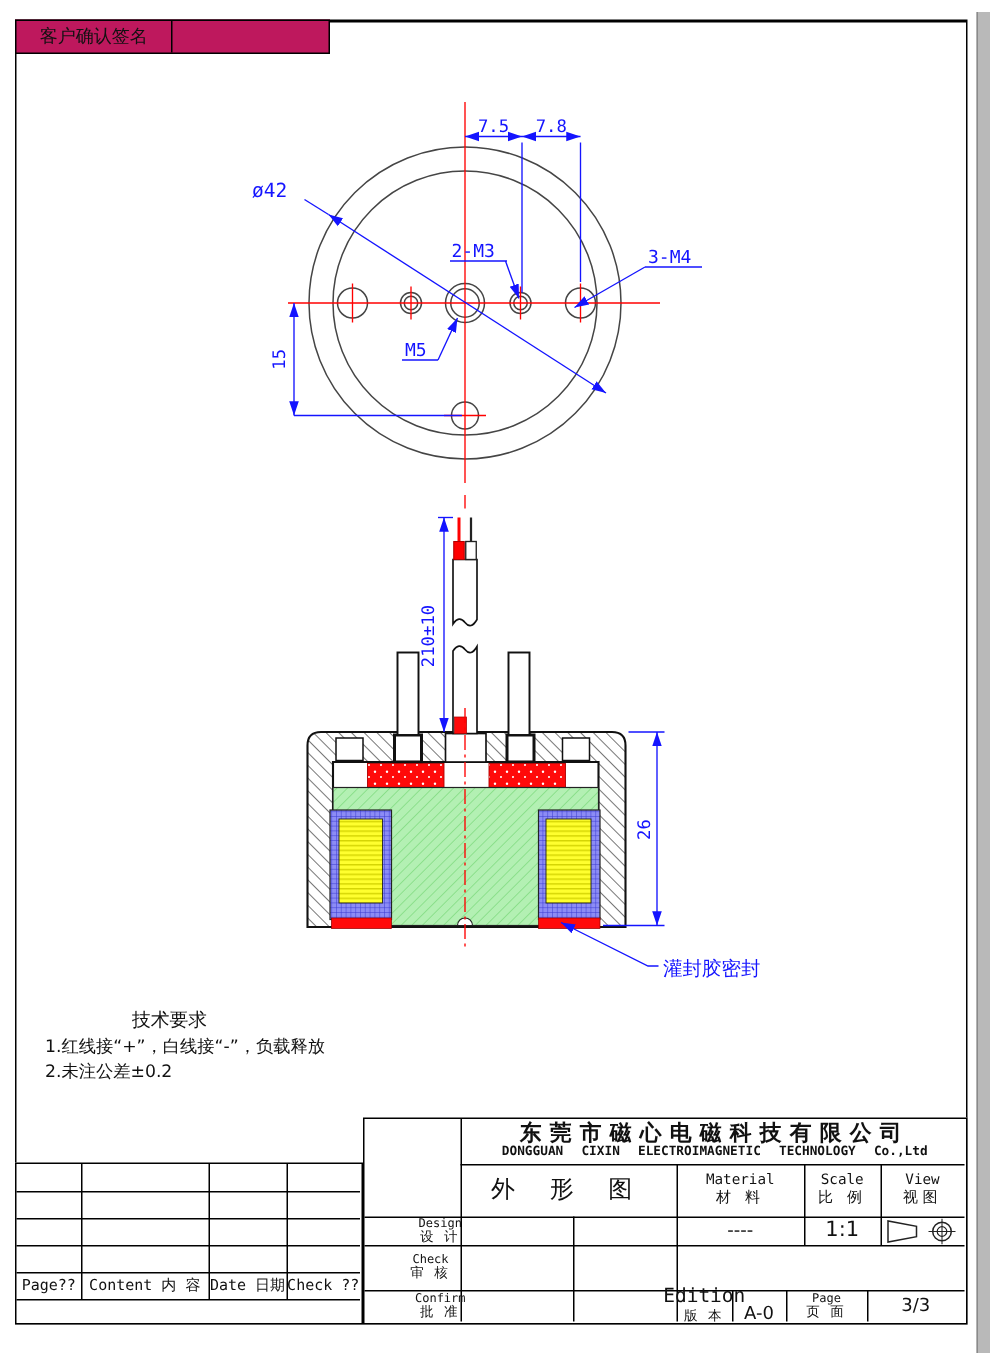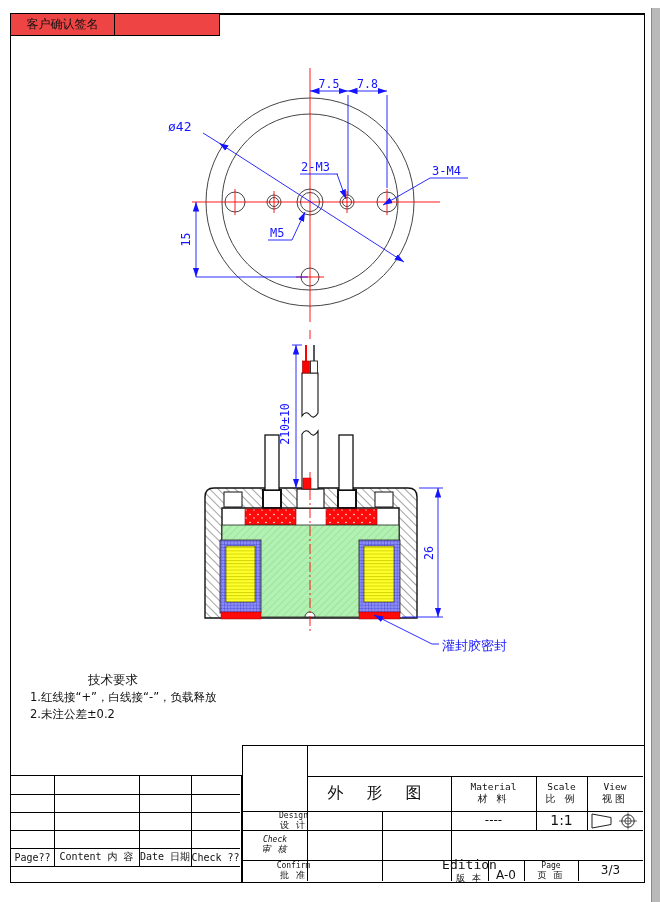--- a/index.html
+++ b/index.html
@@ -4,21 +4,21 @@
 <style>
   html,body{margin:0;padding:0;background:#fff;}
   body{width:660px;height:902px;position:relative;overflow:hidden;
        font-family:"Liberation Sans",sans-serif;color:#111;}
   .abs{position:absolute;box-sizing:border-box;}
   
   #paper-edge{left:651px;top:8px;width:9px;height:894px;background:#b9b9b9;border-left:1px solid #8a8a8a;}
   
   #page-border{left:10px;top:13px;width:635px;height:870px;border:1.6px solid #000;border-top-width:2.2px;}
   
-  #sig-box{left:10px;top:13px;width:210px;height:23px;border:1.4px solid #000;display:flex;background:#ef4444;}
+  #sig-box{left:10px;top:13px;width:210px;height:23px;border:1.4px solid #000;display:flex;background:#be185d;}
   #sig-box .lbl{width:103px;border-right:1.2px solid #000;font-size:12px;display:flex;align-items:center;justify-content:center;font-family:"DejaVu Sans",sans-serif;}
   #sig-box .blank{flex:1;}
   
   #drw{left:0;top:0;width:660px;height:902px;}
   svg text{font-family:"DejaVu Sans Mono","Liberation Mono",monospace;}
   svg text.cjk{font-family:"DejaVu Sans",sans-serif;}
   
   #rev{left:10px;top:775px;width:232px;height:108px;border:1.5px solid #000;background:#fff;}
   #rev .ln{position:absolute;background:#000;}
   #rev .cell{position:absolute;display:flex;align-items:center;justify-content:center;
@@ -218,20 +218,24 @@
   <div class="ln" style="left:344px;top:30px;width:1px;height:54px;"></div>
   <div class="ln" style="left:245px;top:114px;width:1px;height:21px;"></div>
   <div class="ln" style="left:281px;top:114px;width:1px;height:21px;"></div>
   <div class="ln" style="left:335px;top:114px;width:1px;height:21px;"></div>
   <div class="ln" style="left:64px;top:30px;width:336px;height:1px;"></div>
   <div class="ln" style="left:0;top:65px;width:400px;height:1px;"></div>
   <div class="ln" style="left:0;top:84px;width:400px;height:1px;"></div>
   <div class="ln" style="left:0;top:114px;width:400px;height:1px;"></div>
 
 
+  <div class="cell" style="left:64px;top:0;width:339px;height:30px;">
+    <div class="company-cn">东莞市磁心电磁科技有限公司</div>
+    <div class="company-en">DONGGUAN CIXIN ELECTROIMAGNETIC TECHNOLOGY Co.,Ltd</div>
+  </div>
 
   <div class="cell" style="left:208px;top:30px;width:85px;height:35px;">
     <div class="hdr-en">Material</div>
     <div class="hdr-cn">材  料</div>
   </div>
   <div class="cell dtype" style="left:64px;top:30px;width:144px;height:35px;">外 形 图</div>
   <div class="cell" style="left:293px;top:30px;width:51px;height:35px;">
     <div class="hdr-en">Scale</div>
     <div class="hdr-cn">比 例</div>
   </div>
@@ -251,21 +255,21 @@
   <div class="cell" style="left:344px;top:65px;width:56px;height:19px;">
     <svg width="54" height="18" viewBox="0 0 54 18">
       <polygon points="4,2 4,16 23,12.5 23,5.5" fill="none" stroke="#222" stroke-width="1"></polygon>
       <circle cx="40" cy="9" r="6.2" fill="none" stroke="#222" stroke-width="1"></circle>
       <circle cx="40" cy="9" r="3.2" fill="none" stroke="#222" stroke-width="0.8"></circle>
       <line x1="31" y1="9" x2="49" y2="9" stroke="#222" stroke-width="0.7"></line>
       <line x1="40" y1="0.5" x2="40" y2="17.5" stroke="#222" stroke-width="0.7"></line>
     </svg>
   </div>
 
-  <div class="cell" style="left:0;top:84px;width:64px;height:30px;font-style:italic;">
+  <div class="cell" style="left:12px;top:84px;width:64px;height:30px;">
     <div class="sm-en">Check</div>
     <div class="sm-cn">审 核</div>
   </div>
   <div class="cell" style="left:64px;top:84px;width:75px;height:30px;"></div>
   <div class="cell" style="left:139px;top:84px;width:69px;height:30px;"></div>
 
   <div class="cell" style="left:0;top:114px;width:64px;height:21px;padding-left:37px;">
     <div class="sm-en">Confirm</div>
     <div class="sm-cn">批 准</div>
   </div>

